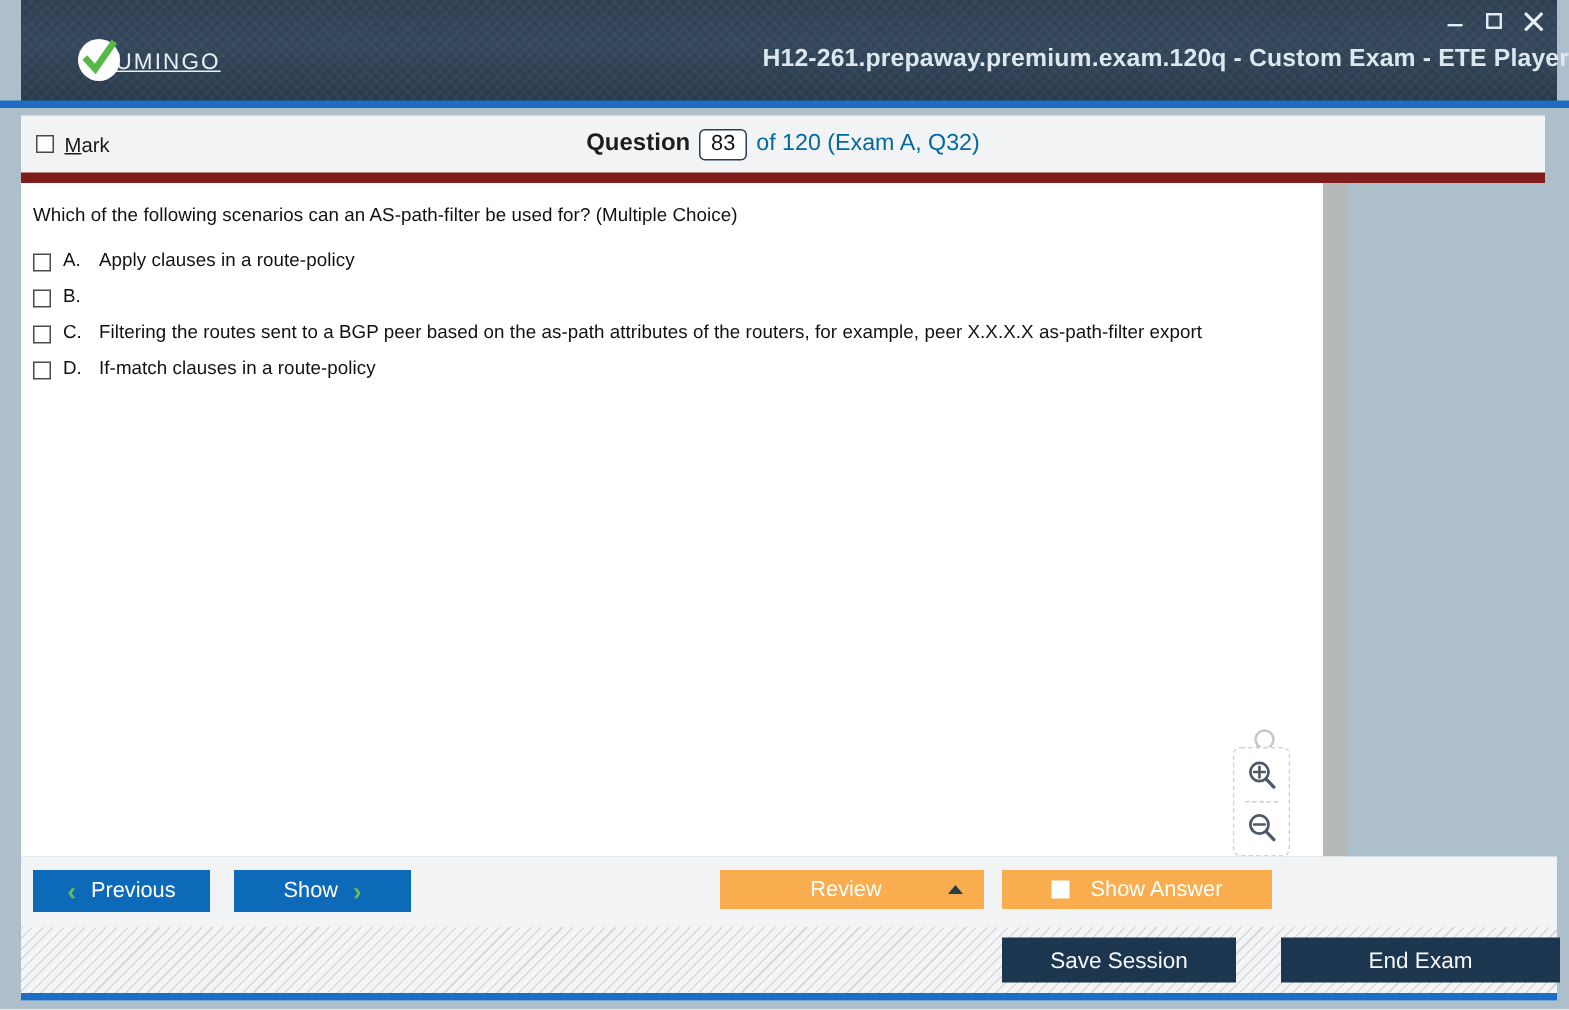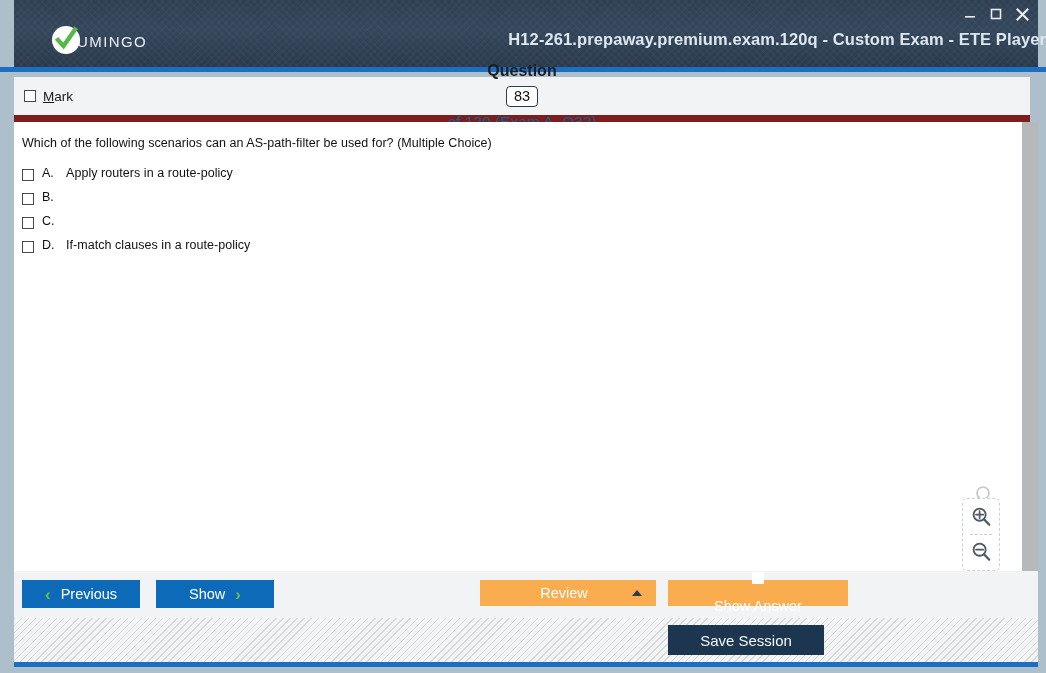--- a/index.html
+++ b/index.html
@@ -77,20 +77,21 @@
     z-index: 2;
   }
   .logo-mark svg { display:block; overflow: visible; }
   .logo-text {
     color: #e9eef3;
     font-size: 15px;
     letter-spacing: 1.4px;
     font-weight: 500;
     margin-left: -3px;
     padding-top: 2px;
+    text-decoration: underline;
   }
 
   .window-title {
     position: absolute;
     left: 0; right: 0; top: 30px;
     text-align: right;
     color: #dce7f0;
     font-size: 16.5px;
     font-weight: bold;
     letter-spacing: .1px;
@@ -150,21 +151,20 @@
 
   .q-counter {
     position: absolute;
     left: 0; right: 0;
     text-align: center;
     display: flex;
     align-items: center;
     justify-content: center;
     gap: 6px;
     pointer-events: none;
-    flex-direction: column;
   }
   .q-counter .lbl {
     font-size: 16px;
     font-weight: bold;
     color: #1d1d1d;
   }
   .q-num-box {
     border: 1px solid #2b3c4e;
     border-radius: 4px;
     background: #ffffff;
@@ -177,21 +177,21 @@
   }
   .q-counter .rest {
     font-size: 15.5px;
     color: #0369a1;
   }
 
   
   .content {
     position: absolute;
     left: 14px; top: 122px;
-    width: 1024px;
+    width: 884px;
     height: 449px;
     background: #ffffff;
     box-sizing: border-box;
     overflow: hidden;
   }
   .scroll-gutter {
     position: absolute;
     right: 0; top: 0;
     width: 16px; height: 449px;
     background: #b6b9ba;
@@ -312,21 +312,21 @@
   }
   #btn-review { left: 466px; width: 176px; }
   #btn-review .rv-label { flex: 1; text-align: center; padding-left: 16px; }
   #btn-review .tri {
     width: 0; height: 0;
     border-left: 5px solid transparent;
     border-right: 5px solid transparent;
     border-bottom: 6px solid #2b3c4e;
     margin-right: 14px;
   }
-  #btn-show-answer { left: 654px; width: 180px; gap: 14px; flex-direction: column; }
+  #btn-show-answer { left: 654px; width: 180px; gap: 14px; }
   #btn-show-list {
     left: 846px; width: 180px; gap: 14px;
     outline: 2px dashed #1a1a1a;
     outline-offset: -3px;
   }
   .sq-icon {
     width: 12px; height: 12px;
     background: #ffffff;
     flex: 0 0 auto;
   }
@@ -411,29 +411,30 @@
 
   <div class="content">
     <div class="scroll-gutter"></div>
 
     <div class="question-text">Which of the following scenarios can an AS-path-filter be used for? (Multiple Choice)</div>
 
     <div class="options">
       <div class="option-row">
         <span class="cbox"></span>
         <span class="opt-letter">A.</span>
-        <span class="opt-text">Apply routers in a route-policy</span>
+        <span class="opt-text">Apply clauses in a route-policy</span>
       </div>
       <div class="option-row">
         <span class="cbox"></span>
         <span class="opt-letter">B.</span>
       </div>
       <div class="option-row">
         <span class="cbox"></span>
         <span class="opt-letter">C.</span>
+        <span class="opt-text">Filtering the routes sent to a BGP peer based on the as-path attributes of the routers, for example, peer X.X.X.X as-path-filter export</span>
       </div>
       <div class="option-row">
         <span class="cbox"></span>
         <span class="opt-letter">D.</span>
         <span class="opt-text">If-match clauses in a route-policy</span>
       </div>
     </div>
 
     <div class="zoom-reset">
       <svg width="24" height="24" viewBox="0 0 24 24">
@@ -480,15 +481,18 @@
       <span class="sq-icon"></span>
       <span>Show Answer</span>
     </button>
 
   </div>
 
   <div class="footer">
     <button class="btn footer-btn" id="btn-save-session">
       <span>Save Session</span>
     </button>
+    <button class="btn footer-btn" id="btn-end-exam">
+      <span>End Exam</span>
+    </button>
   </div>
 
 </div>
 
 </body></html>

